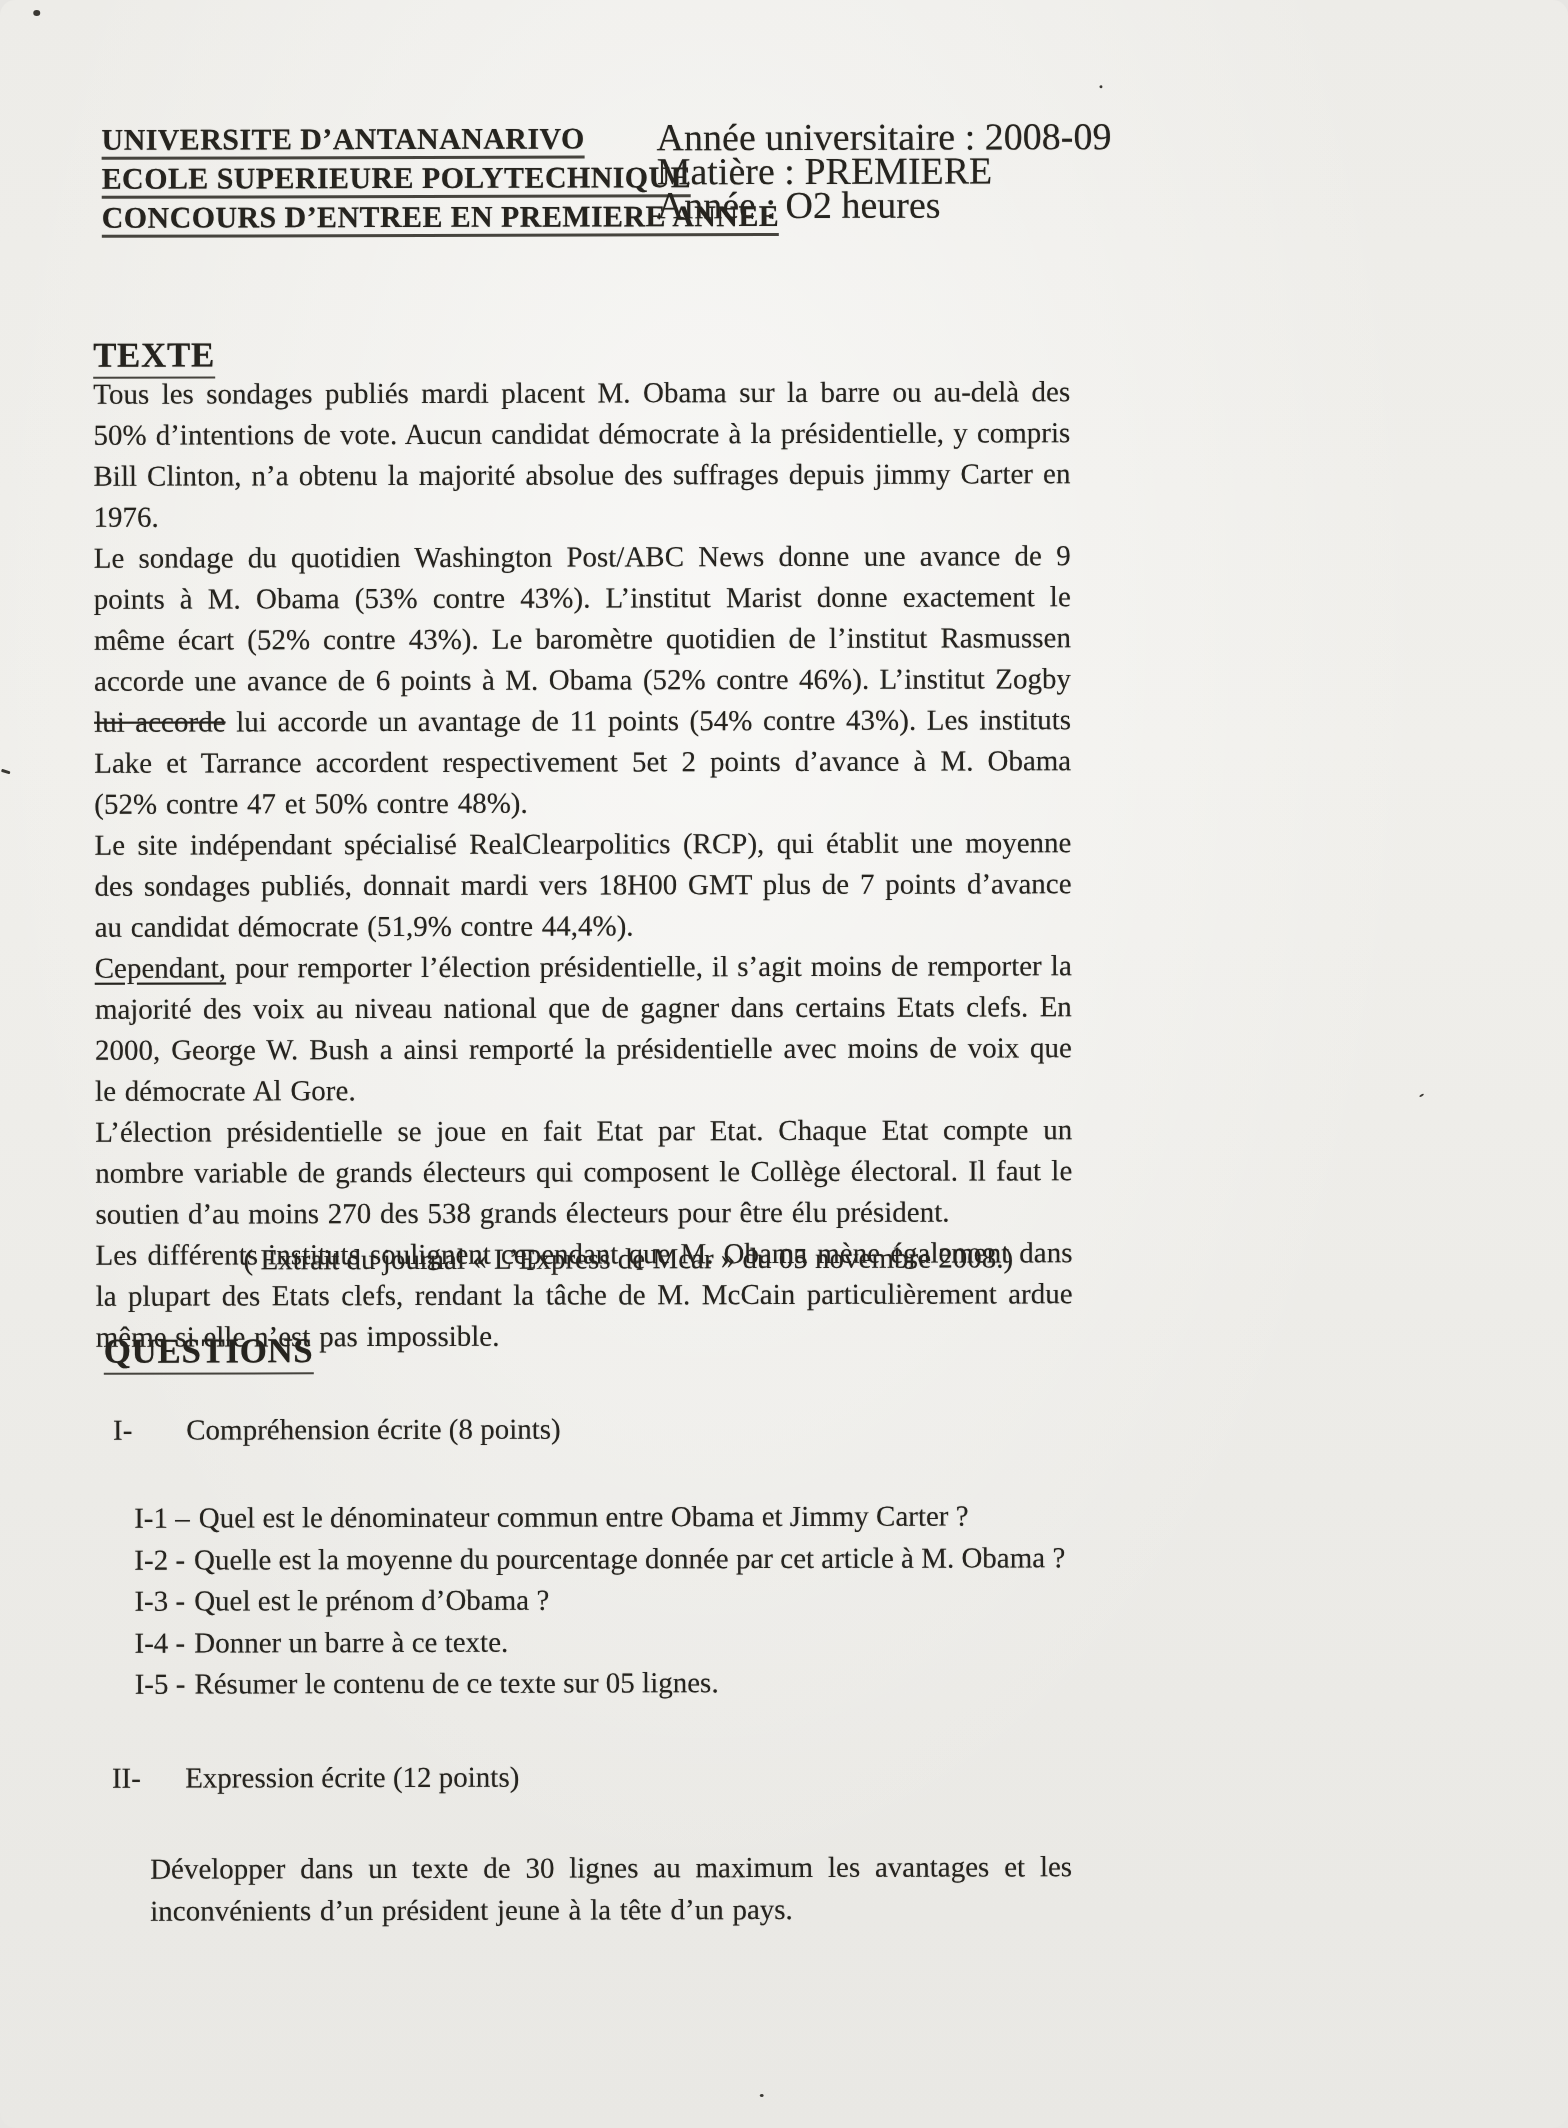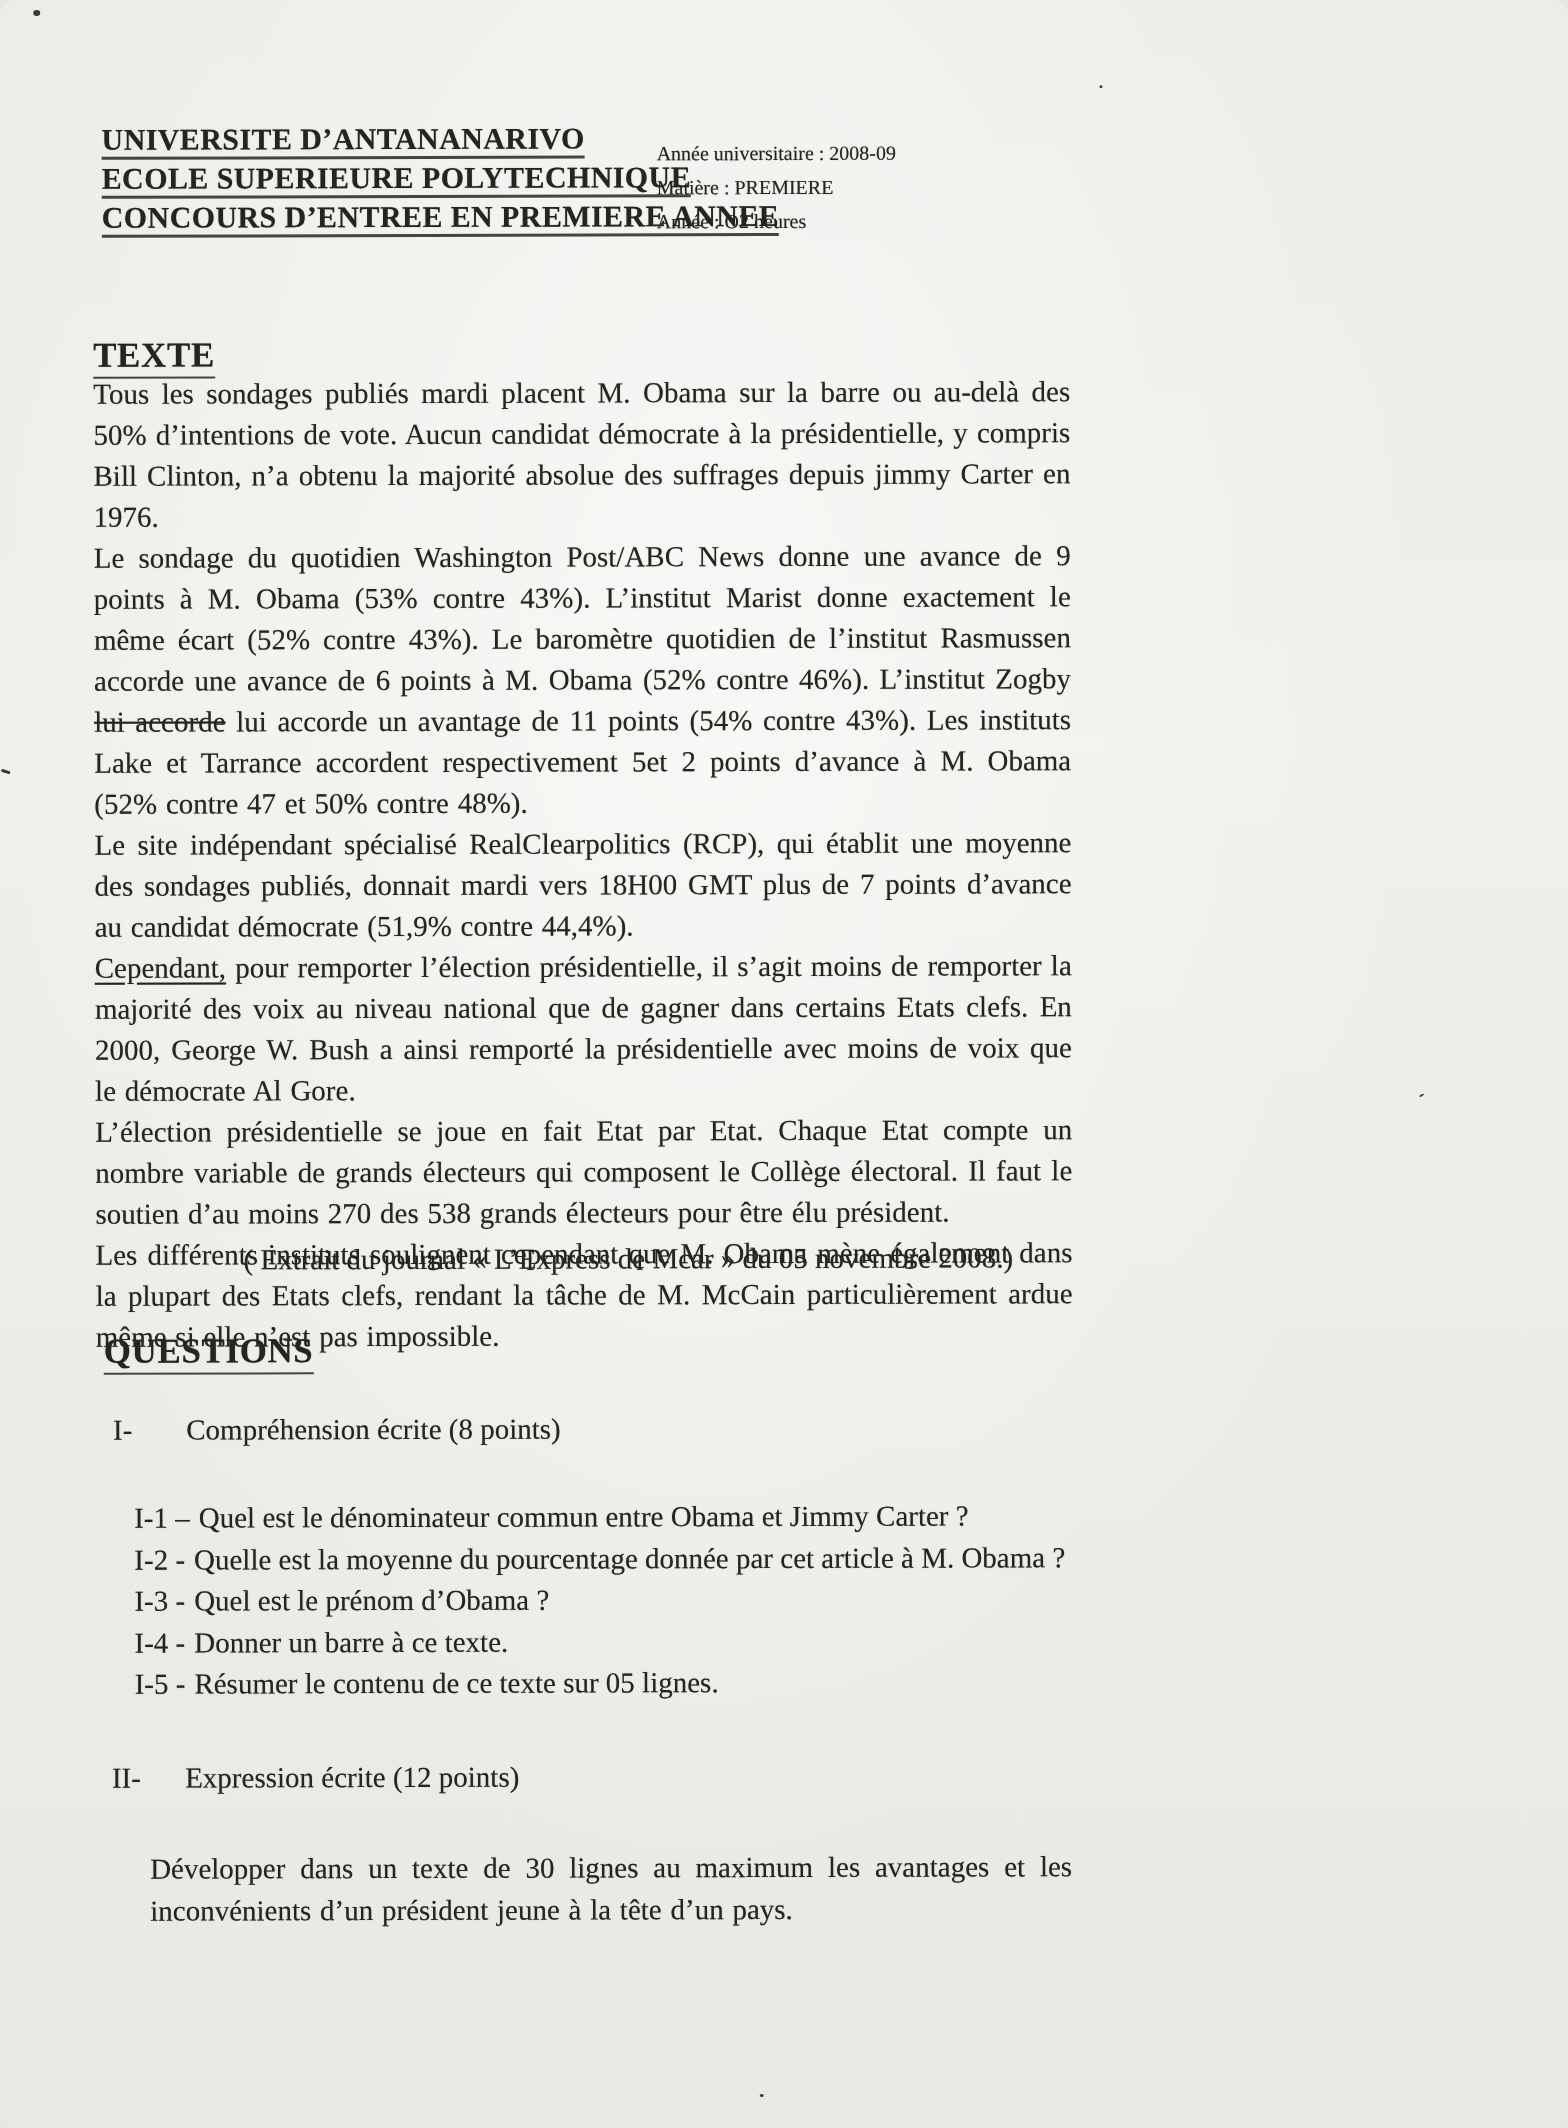--- a/index.html
+++ b/index.html
@@ -27,22 +27,22 @@
     position:absolute;left:104px;top:120px;
     font-weight:bold;font-size:30px;line-height:35px;letter-spacing:0.4px;
     white-space:nowrap;
   }
   .hdr-left .u{
     display:inline-block;
     border-bottom:3px solid #46443e;
     padding-bottom:0px;margin-bottom:1px;
   }
   .hdr-right{
-    position:absolute;left:659px;top:136px;
-    font-size:20px;line-height:34px;white-space:nowrap;
+    position:absolute;left:659px;top:120px;
+    font-size:38px;line-height:34px;white-space:nowrap;
   }
   .sec-head{
     font-size:35px;letter-spacing:0.6px;
     font-weight:600;
   }
   .sec-head .u{
     display:inline-block;border-bottom:2.5px solid #46443e;padding-bottom:1px;
   }
   #texte-head{position:absolute;left:95px;top:334px;}
   #texte-body{

